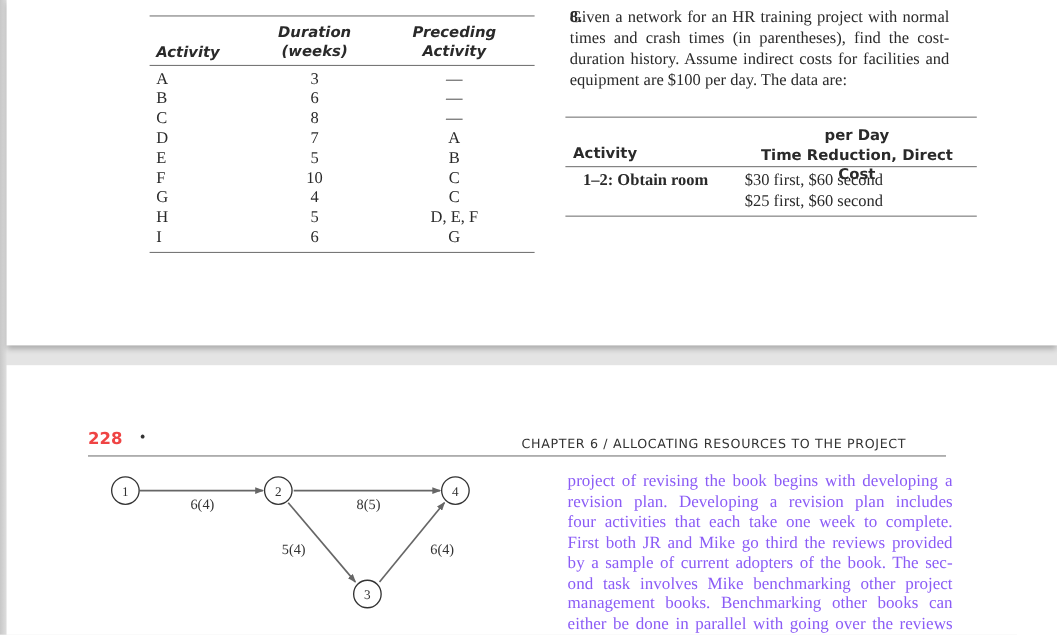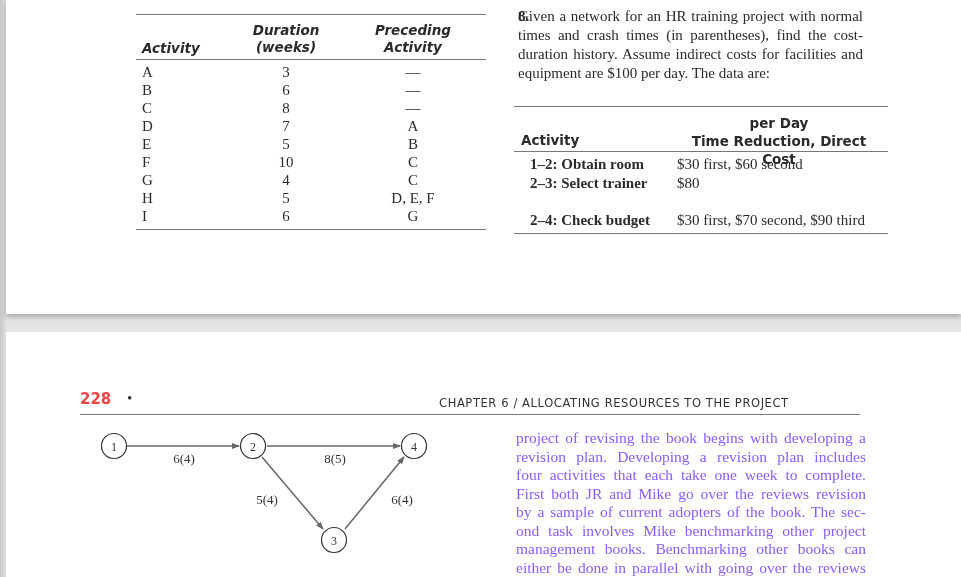--- a/index.html
+++ b/index.html
@@ -45,21 +45,21 @@
   .t2 .h-cost { position: absolute; left: 160px; width: 210px; top: 7px; text-align: center; line-height: 18px; }
   .t2 .rows { padding-top: 3px; padding-bottom: 4px; }
   .t2 .row { position: relative; height: 18.5px; font-size: 15px; line-height: 18.5px; }
   .t2 .c-act { position: absolute; left: 2px; font-weight: bold; margin-left: 14px; }
   .t2 .c-cost { position: absolute; left: 163px; }
 
   
   .pgnum { position: absolute; left: 74px; top: 58px; font-family: "DejaVu Sans", sans-serif;
     font-weight: bold; font-size: 15px; color: #ef4444; }
   .pgdot { position: absolute; left: 121px; top: 58px; font-size: 15px; color: #333; }
-  .chap { position: absolute; left: 433px; top: 64px; width: 420px; text-align: left;
+  .chap { position: absolute; left: 433px; top: 64px; width: 420px; text-align: center;
     font-family: "DejaVu Sans", sans-serif; font-size: 11.5px; letter-spacing: 0.6px; color: #333; }
   .hrule { position: absolute; left: 74px; top: 82px; width: 780px; border-top: 1.5px solid #777; }
 
   
   .net { position: absolute; left: 0; top: 0; }
   .net text { font-family: "Liberation Serif", serif; }
 
   
   .bodytext { position: absolute; left: 510px; top: 97px; width: 350px; font-size: 15.5px; line-height: 18.5px;
     text-align: justify; color: #8b5cf6; }
@@ -149,45 +149,38 @@
         <div>Time Reduction, Direct Cost</div>
       </div>
     </div>
     <div class="rule"></div>
     <div class="rows">
       <div class="row">
           <span class="c-act">1–2: Obtain room</span>
           <span class="c-cost">$30 first, $60 second</span>
         </div>
       <div class="row">
-          <span class="c-act">2–3: Select trainer</span>
-          <span class="c-cost">$80</span>
-        </div>
-      <div class="row">
-        </div>
-      <div class="row">
-          <span class="c-act">2–4: Check budget</span>
-          <span class="c-cost">$30 first, $70 second, $90 third</span>
+          <span class="c-cost">$25 first, $60 second</span>
         </div>
     </div>
     <div class="rule"></div>
   </div>
 </div>
 
 <div class="page" id="page2">
   <span class="pgnum">228</span>
   <span class="pgdot">•</span>
   <span class="chap">CHAPTER 6 / ALLOCATING RESOURCES TO THE PROJECT</span>
   <div class="hrule"></div>
 
   <div class="bodytext">
     <span>project of revising the book begins with developing a</span>
     <span>revision plan. Developing a revision plan includes</span>
     <span>four activities that each take one week to complete.</span>
-    <span>First both JR and Mike go over the reviews revision</span>
+    <span>First both JR and Mike go third the reviews provided</span>
     <span>by a sample of current adopters of the book. The sec-</span>
     <span>ond task involves Mike benchmarking other project</span>
     <span>management books. Benchmarking other books can</span>
     <span>either be done in parallel with going over the reviews</span>
   </div>
 </div>
 
 <svg class="net" width="961" height="577" viewBox="0 0 961 577" style="position:absolute;left:0;top:0;">
   <defs>
     <marker id="arr" markerWidth="8" markerHeight="6" refX="7" refY="3" orient="auto" markerUnits="userSpaceOnUse">

